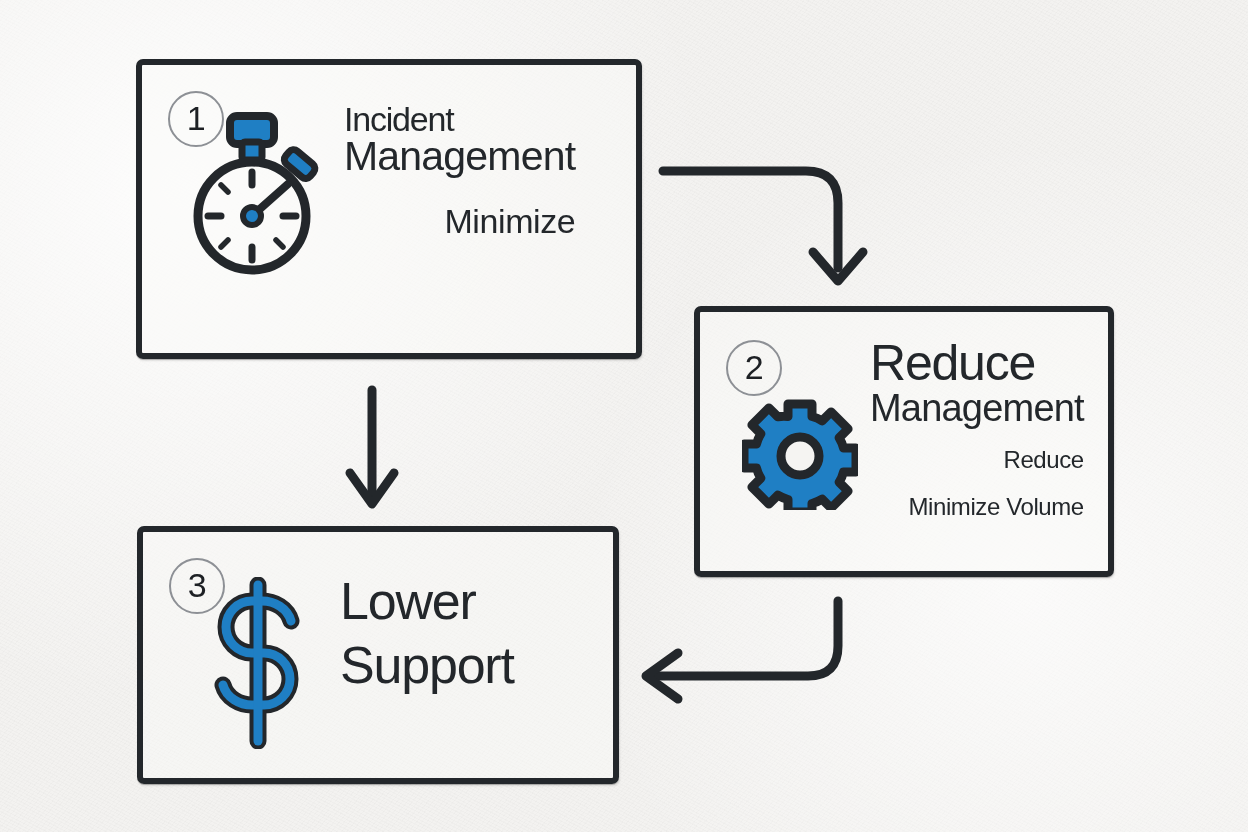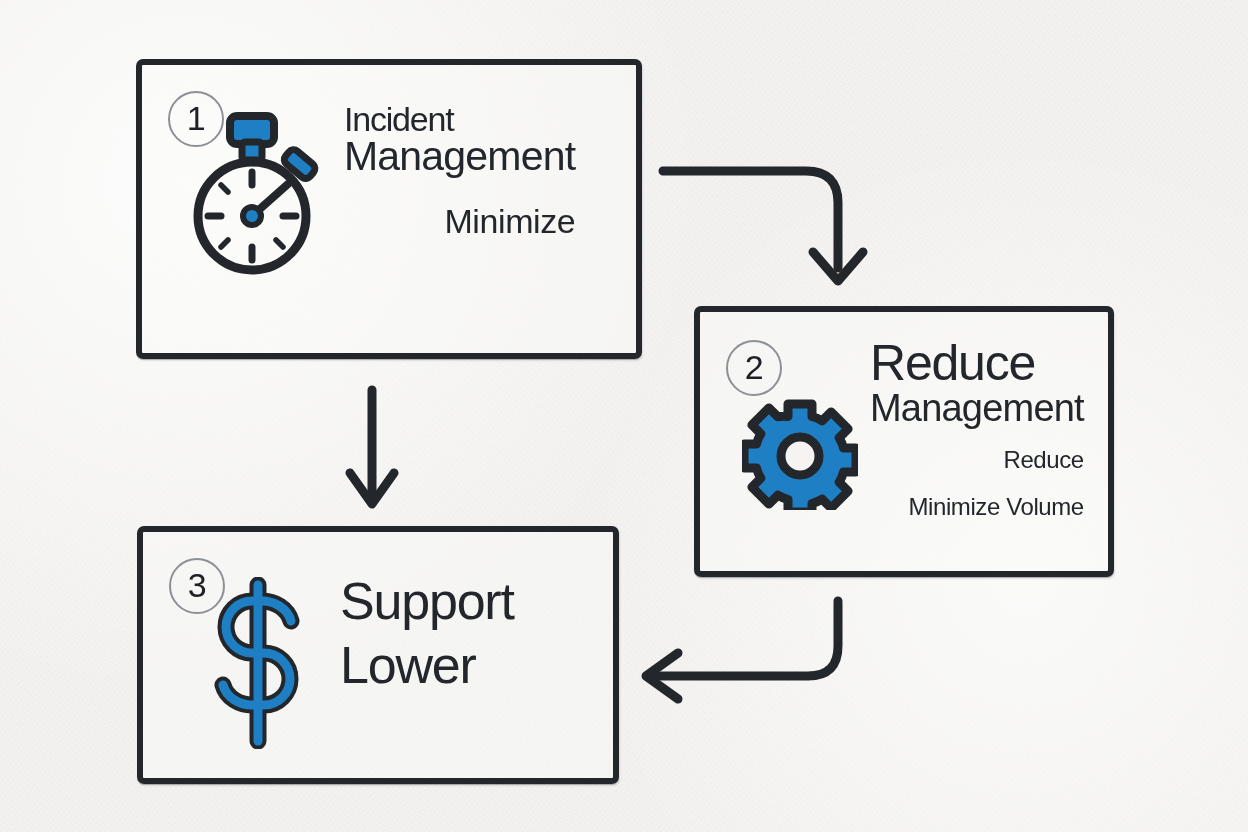--- a/index.html
+++ b/index.html
@@ -181,18 +181,18 @@
           <line x1="60" y1="8" x2="60" y2="164"></line>
         </g>
         <g fill="none" stroke="#1f7fc4" stroke-width="9" stroke-linecap="round" stroke-linejoin="round">
           <path d="M93 44 a30 26 0 0 0 -31 -20 h-8 a26 26 0 0 0 0 52 h12 a26 26 0 0 1 0 52 h-10 a30 26 0 0 1 -31 -20"></path>
           <line x1="60" y1="8" x2="60" y2="164"></line>
         </g>
       </svg>
     </div>
 
     <div class="textblock">
+      <div class="t-xl">Lower</div>
       <div class="t-xl">Support</div>
-      <div class="t-xl">Lower</div>
     </div>
   </div>
 
 </div>
 
 </body></html>

